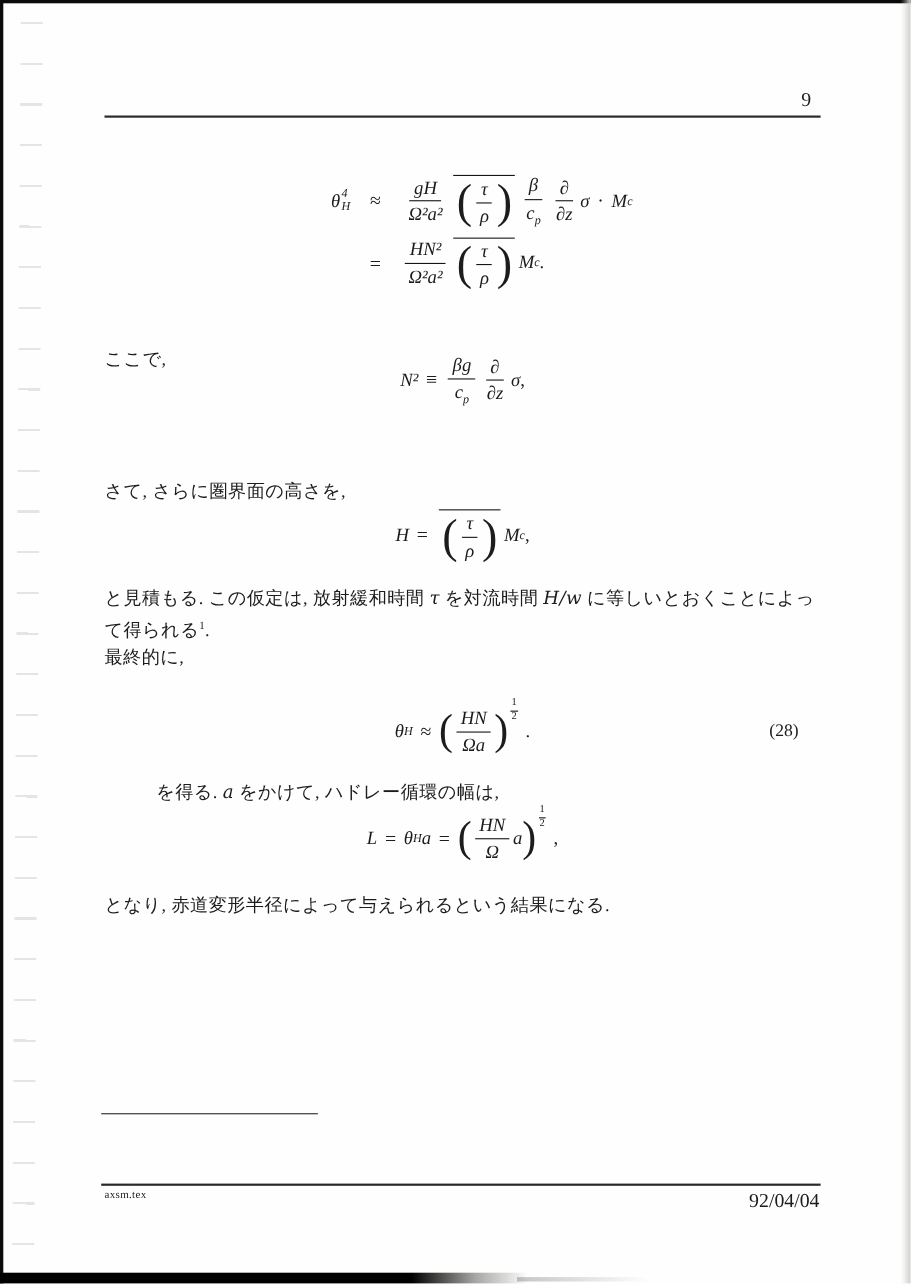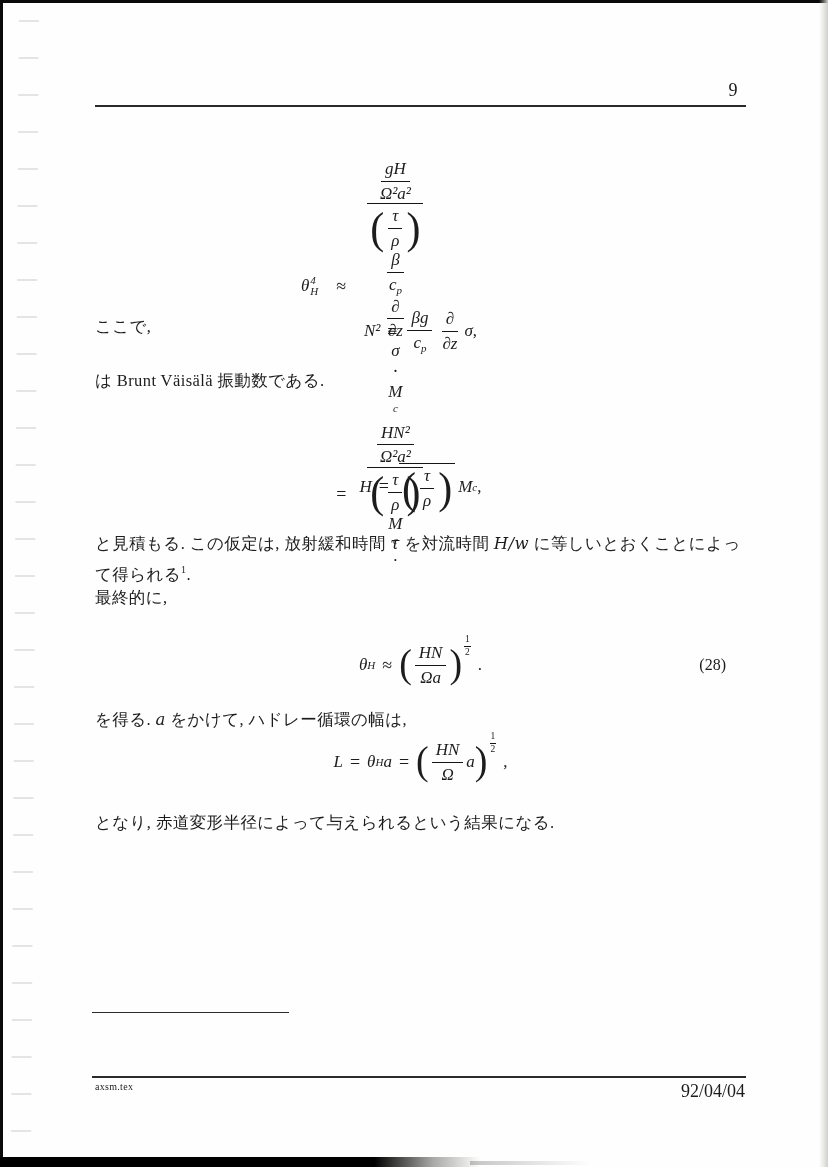--- a/index.html
+++ b/index.html
@@ -54,21 +54,21 @@
   .exp-half{display:inline-flex;flex-direction:column;align-items:center;font-size:9.5px;
     line-height:1;position:relative;top:-19px;margin-left:2px;font-style:normal;}
   .exp-half .n{border-bottom:0.9px solid #151515;padding:0 1px 1px;}
   .exp-half .d{padding-top:1px;}
   .tail{font-style:normal;margin-left:7px;}
   .eqnum{position:absolute;right:20px;top:50%;transform:translateY(-50%);font-style:normal;font-size:16px;}
   
   .eq1{position:absolute;left:301px;top:159px;display:grid;grid-template-columns:auto 46px auto;
     row-gap:9px;align-items:center;font-size:17px;}
   .eq1 .relc{text-align:center;font-size:18px;}
-  .eq1 .rhs{display:flex;align-items:center;flex-direction:column;}
+  .eq1 .rhs{display:flex;align-items:center;}
   .eq1 .lhs{display:flex;align-items:center;justify-content:flex-end;}
 </style>
 </head>
 <body>
 
 <div class="page">
 
   <div class="edge-top"></div>
   <div class="edge-left"></div>
   <div class="edge-bottom"></div>
@@ -130,37 +130,37 @@
           <span class="bigp">)</span>
         </span>
       <span class="math-i">M</span>
         <sub class="ms">c</sub>
         <span>.</span>
     </span>
   </div>
 
   <div class="jp" style="top:281px;margin-top:33px;">ここで,</div>
 
-  <div class="eqline" style="top:308px;font-family:Liberation Serif, serif;">
+  <div class="eqline" style="top:322px;font-family:Liberation Serif, serif;">
     <span class="math-i">N²</span>
     <span class="rel">≡</span>
     <span class="frac math-i">
         <span class="num">βg</span>
         <span class="den"><span>c</span><sub class="ms">p</sub></span>
       </span>
     <span class="frac math-i">
         <span class="num">∂</span>
         <span class="den">∂z</span>
       </span>
     <span class="math-i">σ</span>
       <span>,</span>
   </div>
 
-  <div class="jp" style="top:368px;">は Brunt Väisälä 振動数である.</div>
-
+
+  <div class="jp" style="top:434px;">さて, さらに圏界面の高さを,</div>
 
   <div class="eqline" style="top:463px;">
     <span class="math-i">H</span>
     <span class="rel">=</span>
     <span class="ovl">
         <span class="bigp">(</span>
         <span class="frac math-i">
           <span class="num">τ</span>
           <span class="den">ρ</span>
         </span>
@@ -188,21 +188,21 @@
       </span>
     <span class="bigp mid">)</span>
     <span class="exp-half">
         <span class="n">1</span>
         <span class="d">2</span>
       </span>
     <span class="tail">.</span>
     <span class="eqnum">(28)</span>
   </div>
 
-  <div class="jp" style="top:707px;">
+  <div class="jp" style="top:707px;margin-left:47px;">
     <span>を得る. </span><span class="v">a</span><span> をかけて, ハドレー循環の幅は,</span>
   </div>
 
   <div class="eqline" style="top:740px;">
     <span class="math-i">L</span>
     <span class="rel">=</span>
     <span class="math-i">θ</span>
       <sub class="ms">H</sub>
       <span class="math-i">a</span>
     <span class="rel">=</span>

